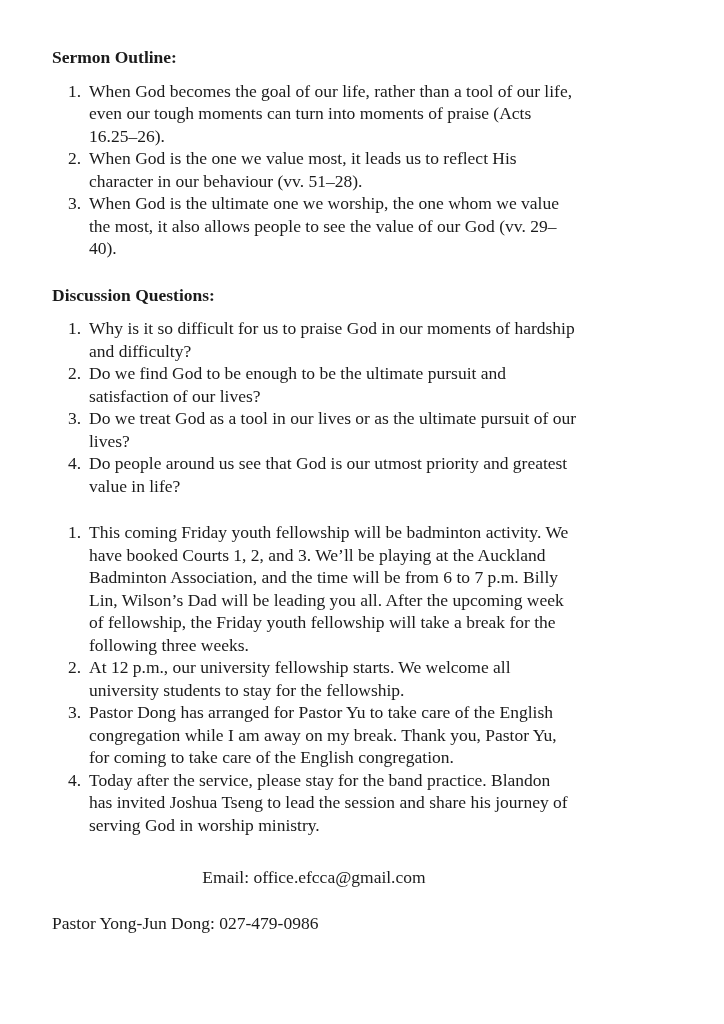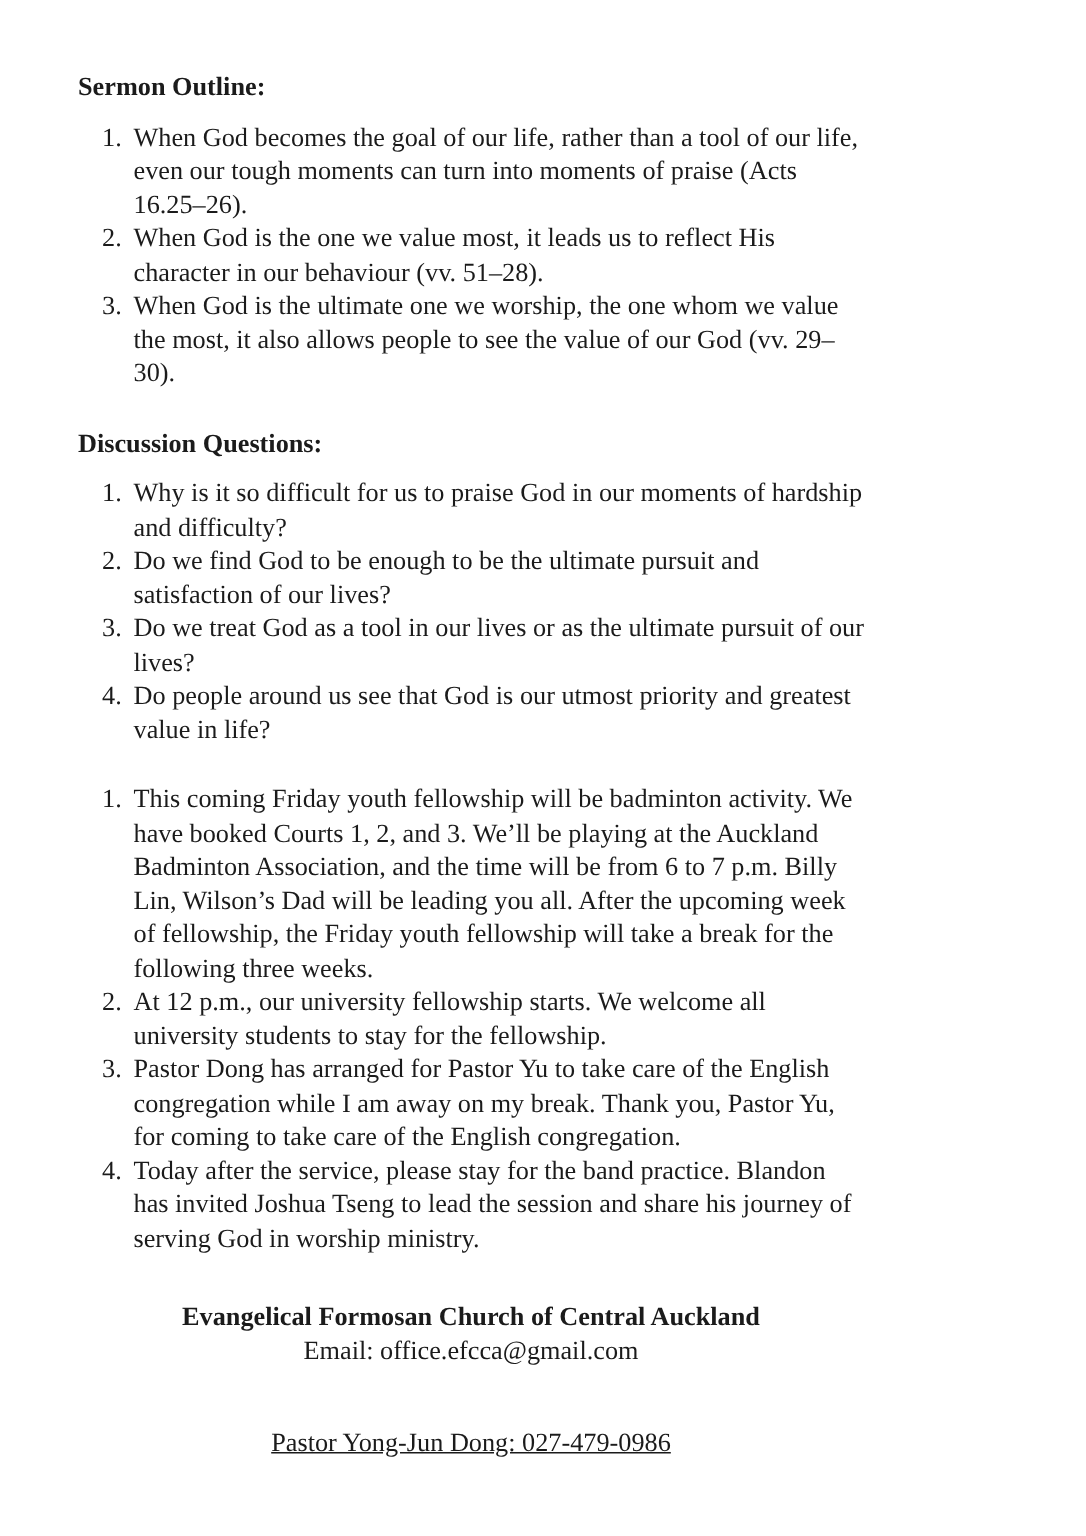--- a/index.html
+++ b/index.html
@@ -45,45 +45,44 @@
     margin-top: 30px;
     text-align: center;
   }
   .footer-block .church-name {
     font-weight: bold;
   }
   .footer-block div {
     line-height: 23px;
   }
   .pastor-line {
-    margin-top: 38px;
-    text-align: center;
+    margin-top: 23px;
+    text-align: left;
     line-height: 23px;
-    text-decoration: underline;
   }
 </style>
 </head>
 <body>
 
 <div class="page">
 
   <div class="section">
     <div class="section-heading">Sermon Outline:</div>
     <ol class="doc-list">
       <li>
         <span class="num">1.</span>
         <span class="item-text">When God becomes the goal of our life, rather than a tool of our life, even our tough moments can turn into moments of praise (Acts 16.25–26).</span>
       </li>
       <li>
         <span class="num">2.</span>
         <span class="item-text">When God is the one we value most, it leads us to reflect His character in our behaviour (vv. 51–28).</span>
       </li>
       <li>
         <span class="num">3.</span>
-        <span class="item-text">When God is the ultimate one we worship, the one whom we value the most, it also allows people to see the value of our God (vv. 29–30).</span>
+        <span class="item-text">When God is the ultimate one we worship, the one whom we value the most, it also allows people to see the value of our God (vv. 29–40).</span>
       </li>
     </ol>
   </div>
 
   <div class="section">
     <div class="section-heading">Discussion Questions:</div>
     <ol class="doc-list">
       <li>
         <span class="num">1.</span>
         <span class="item-text">Why is it so difficult for us to praise God in our moments of hardship and difficulty?</span>
@@ -118,19 +117,18 @@
         <span class="item-text">Pastor Dong has arranged for Pastor Yu to take care of the English congregation while I am away on my break. Thank you, Pastor Yu, for coming to take care of the English congregation.</span>
       </li>
       <li>
         <span class="num">4.</span>
         <span class="item-text">Today after the service, please stay for the band practice. Blandon has invited Joshua Tseng to lead the session and share his journey of serving God in worship ministry.</span>
       </li>
     </ol>
   </div>
 
   <div class="footer-block">
-    <div class="church-name">Evangelical Formosan Church of Central Auckland</div>
     <div>Email: office.efcca@gmail.com</div>
   </div>
 
   <div class="pastor-line">Pastor Yong-Jun Dong: 027-479-0986</div>
 
 </div>
 
 </body></html>

